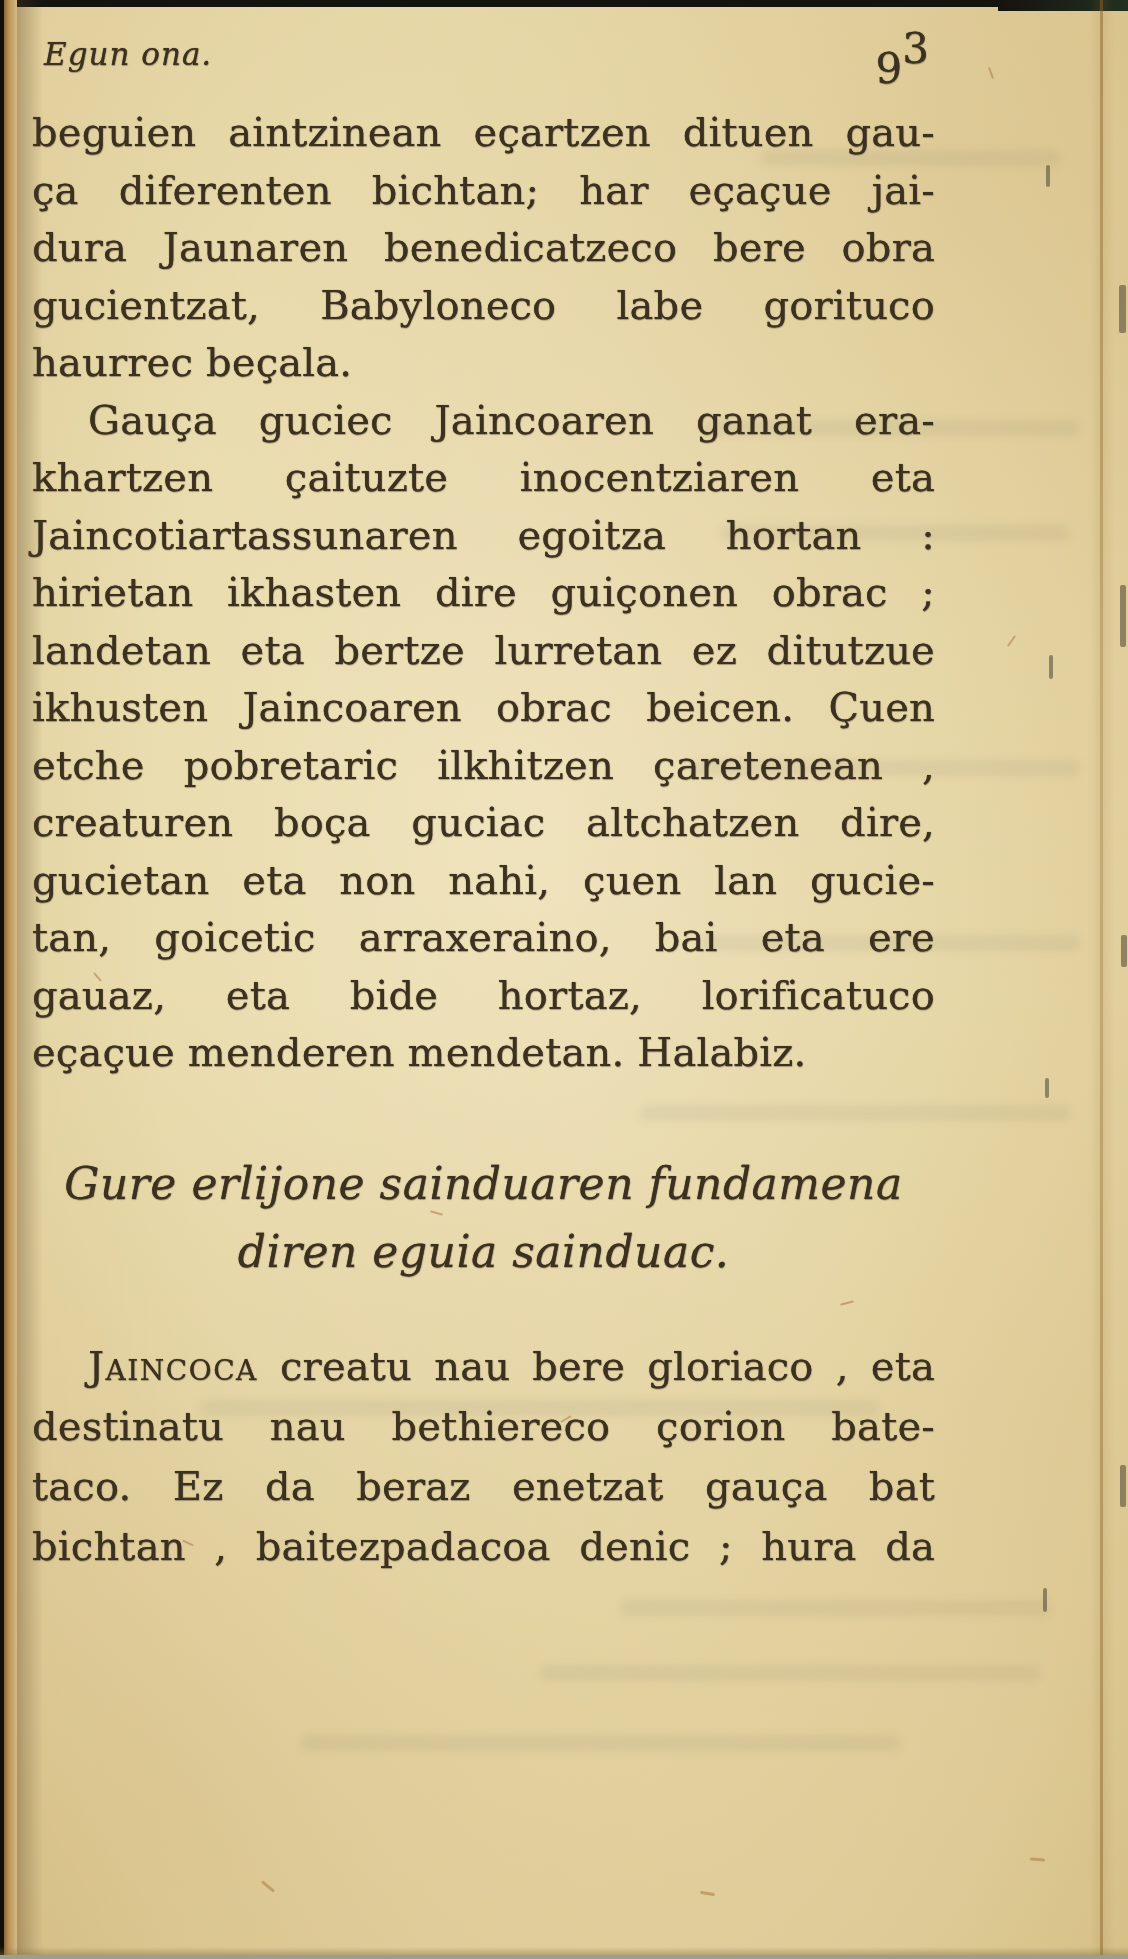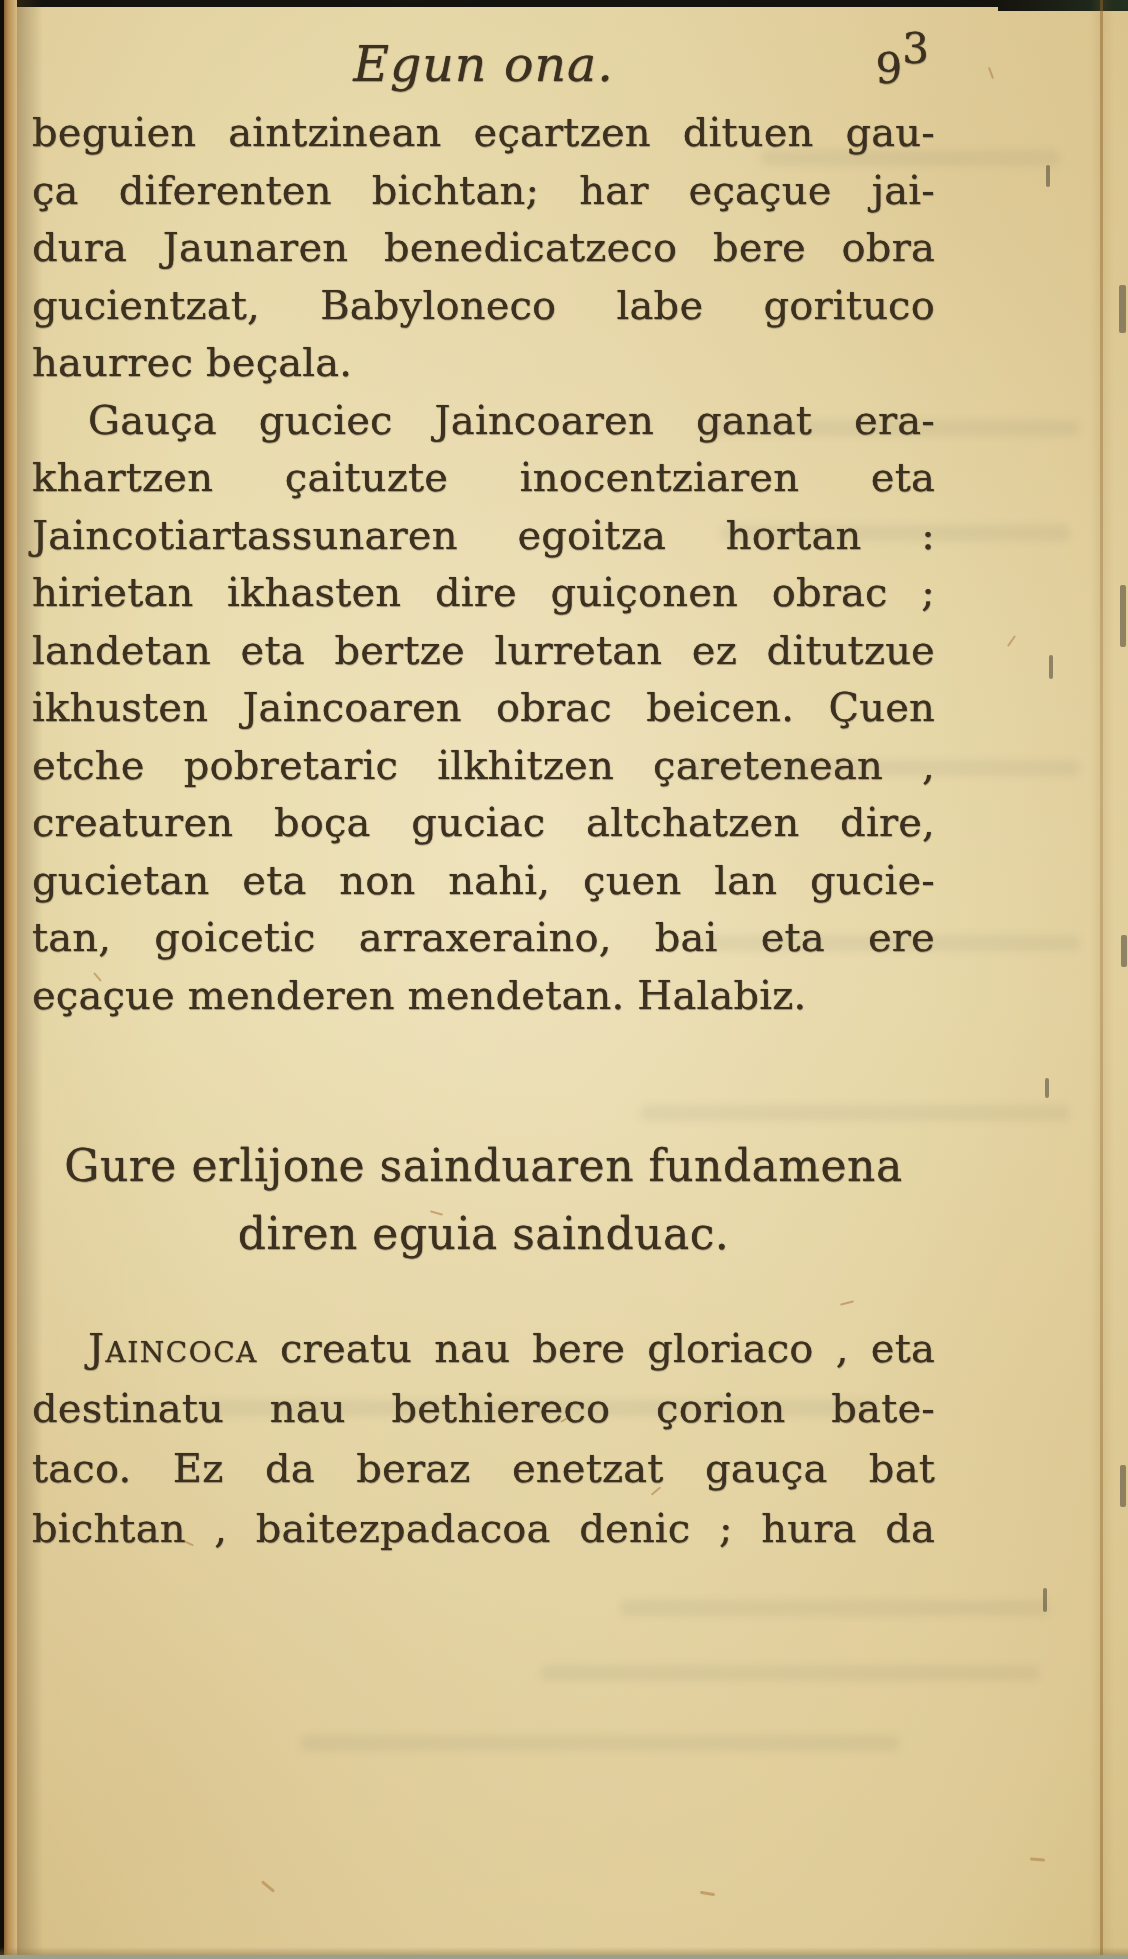--- a/index.html
+++ b/index.html
@@ -43,36 +43,36 @@
   .fiber { position:absolute; background:#b4874e; opacity:.65; border-radius:2px; }
   .ghost { position:absolute; background:#6a6a52; opacity:.09; filter:blur(4px); border-radius:7px; }
 
   
   .page-inner { position:absolute; left:0; top:0; width:100%; height:100%; }
   .column { position:absolute; left:32px; top:0; width:903px; }
   .ink { color:#3c3120; text-shadow:0 0 0.9px rgba(60,48,30,.85), 0.5px 0.7px 0.9px rgba(60,48,30,.35); }
 
   .header { position:relative; margin-top:36px; height:58px; }
   .running-title {
-    position:absolute; left:0; width:100%; text-align:center;
-    font-style:italic; font-size:49px; letter-spacing:1px;
+    position:absolute; left:12px; width:100%; text-align:left;
+    font-style:italic; font-size:31px; letter-spacing:1px;
   }
   .page-number { position:absolute; right:6px; top:-6px; font-size:42px; }
   .pn-a { position:relative; top:14px; }
   .pn-b { position:relative; top:-6px; }
 
   .line {
     font-size:40px; line-height:57.5px; letter-spacing:.2px;
     text-align:justify; text-align-last:justify; white-space:normal;
   }
   .flush { text-align-last:left; }
   .ind { text-indent:56px; }
 
   .para1 { margin-top:10px; }
-  .heading { margin-top:108px; text-align:center; font-size:44px; line-height:68px; letter-spacing:.5px; }
+  .heading { margin-top:68px; text-align:center; font-style:italic; font-size:44px; line-height:68px; letter-spacing:.5px; }
   .para3 { margin-top:50px; }
   .para3 .line { line-height:60px; }
   .lead-sc { font-variant:small-caps; letter-spacing:1.5px; }
 </style>
 </head>
 <body>
 
 <div class="scan">
 
   <div class="ghost" style="left:760px; top:150px; width:300px; height:16px;"></div>
@@ -127,20 +127,21 @@
         <div class="line ind">Gauça guciec Jaincoaren ganat era-</div>
         <div class="line">khartzen çaituzte inocentziaren eta</div>
         <div class="line">Jaincotiartassunaren egoitza hortan :</div>
         <div class="line">hirietan ikhasten dire guiçonen obrac ;</div>
         <div class="line">landetan eta bertze lurretan ez ditutzue</div>
         <div class="line">ikhusten Jaincoaren obrac beicen. Çuen</div>
         <div class="line">etche pobretaric ilkhitzen çaretenean ,</div>
         <div class="line">creaturen boça guciac altchatzen dire,</div>
         <div class="line">gucietan eta non nahi, çuen lan gucie-</div>
         <div class="line">tan, goicetic arraxeraino, bai eta ere</div>
+        <div class="line">gauaz, eta bide hortaz, lorificatuco</div>
         <div class="line flush">eçaçue menderen mendetan. Halabiz.</div>
       </div>
 
       <div class="heading">
         <div>Gure erlijone sainduaren fundamena</div>
         <div>diren eguia sainduac.</div>
       </div>
 
       <div class="para3">
         <div class="line ind"><span class="lead-sc">Jaincoca</span><span> creatu nau bere gloriaco , eta</span></div>

